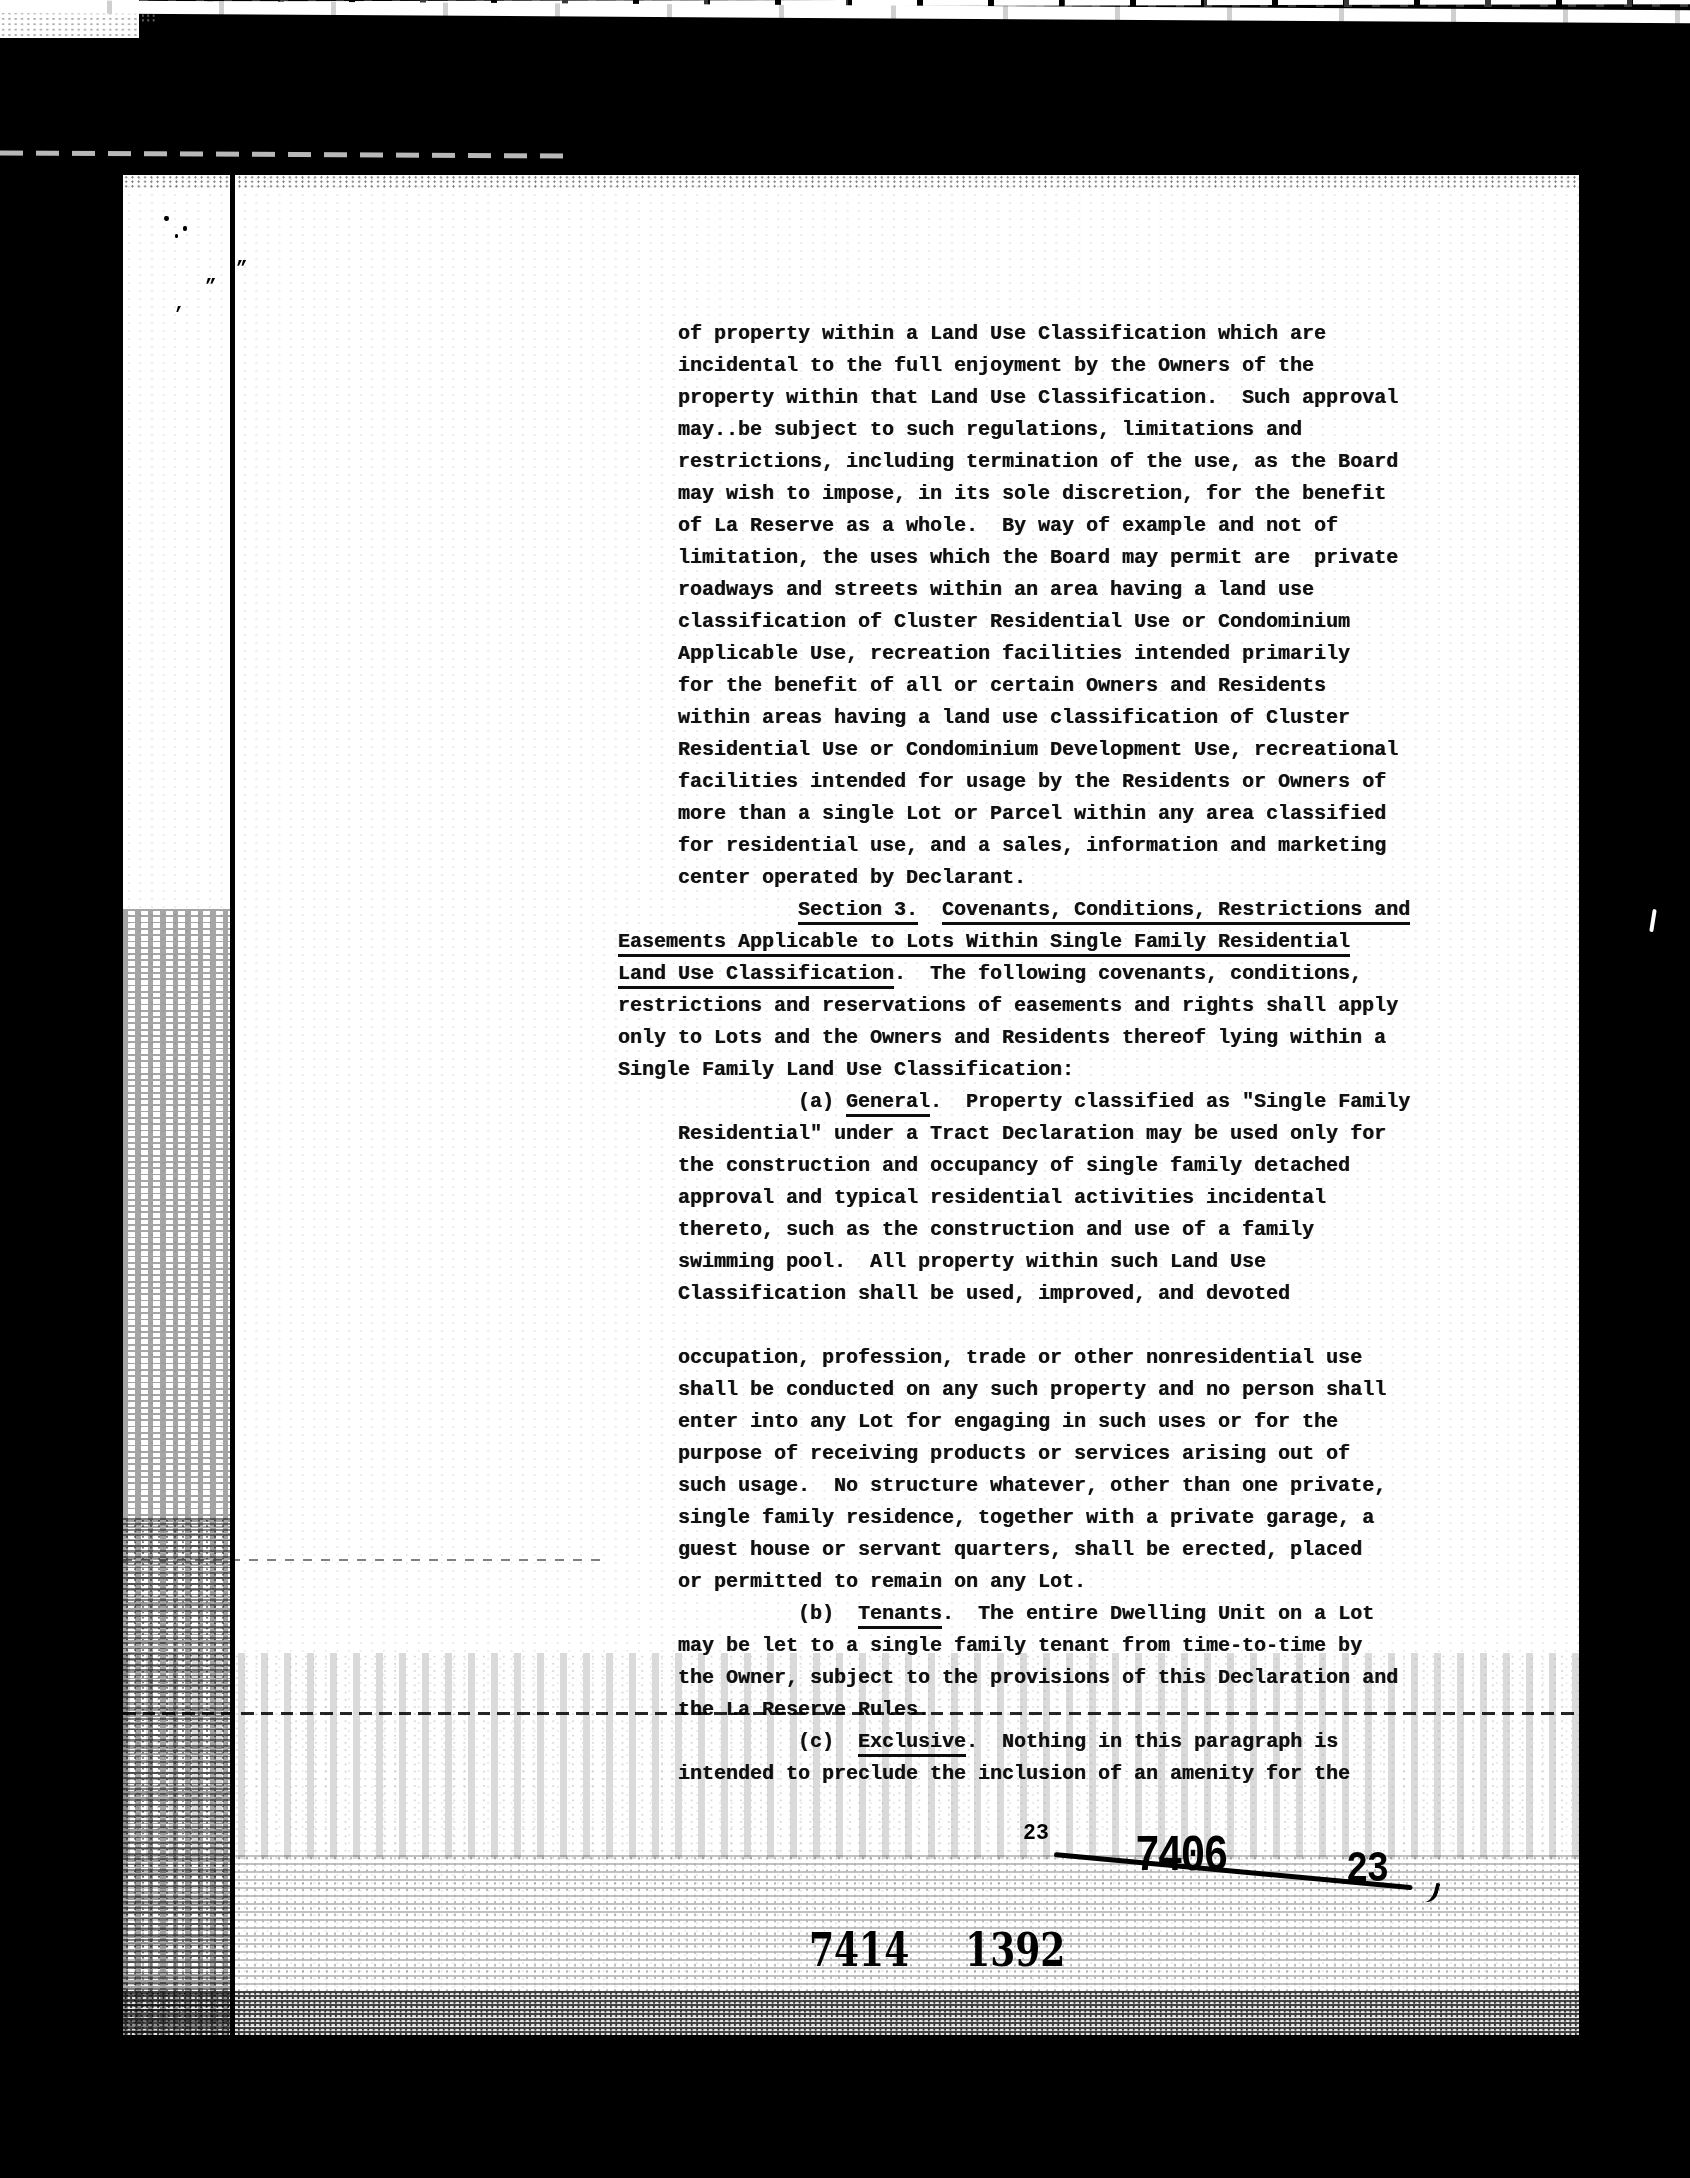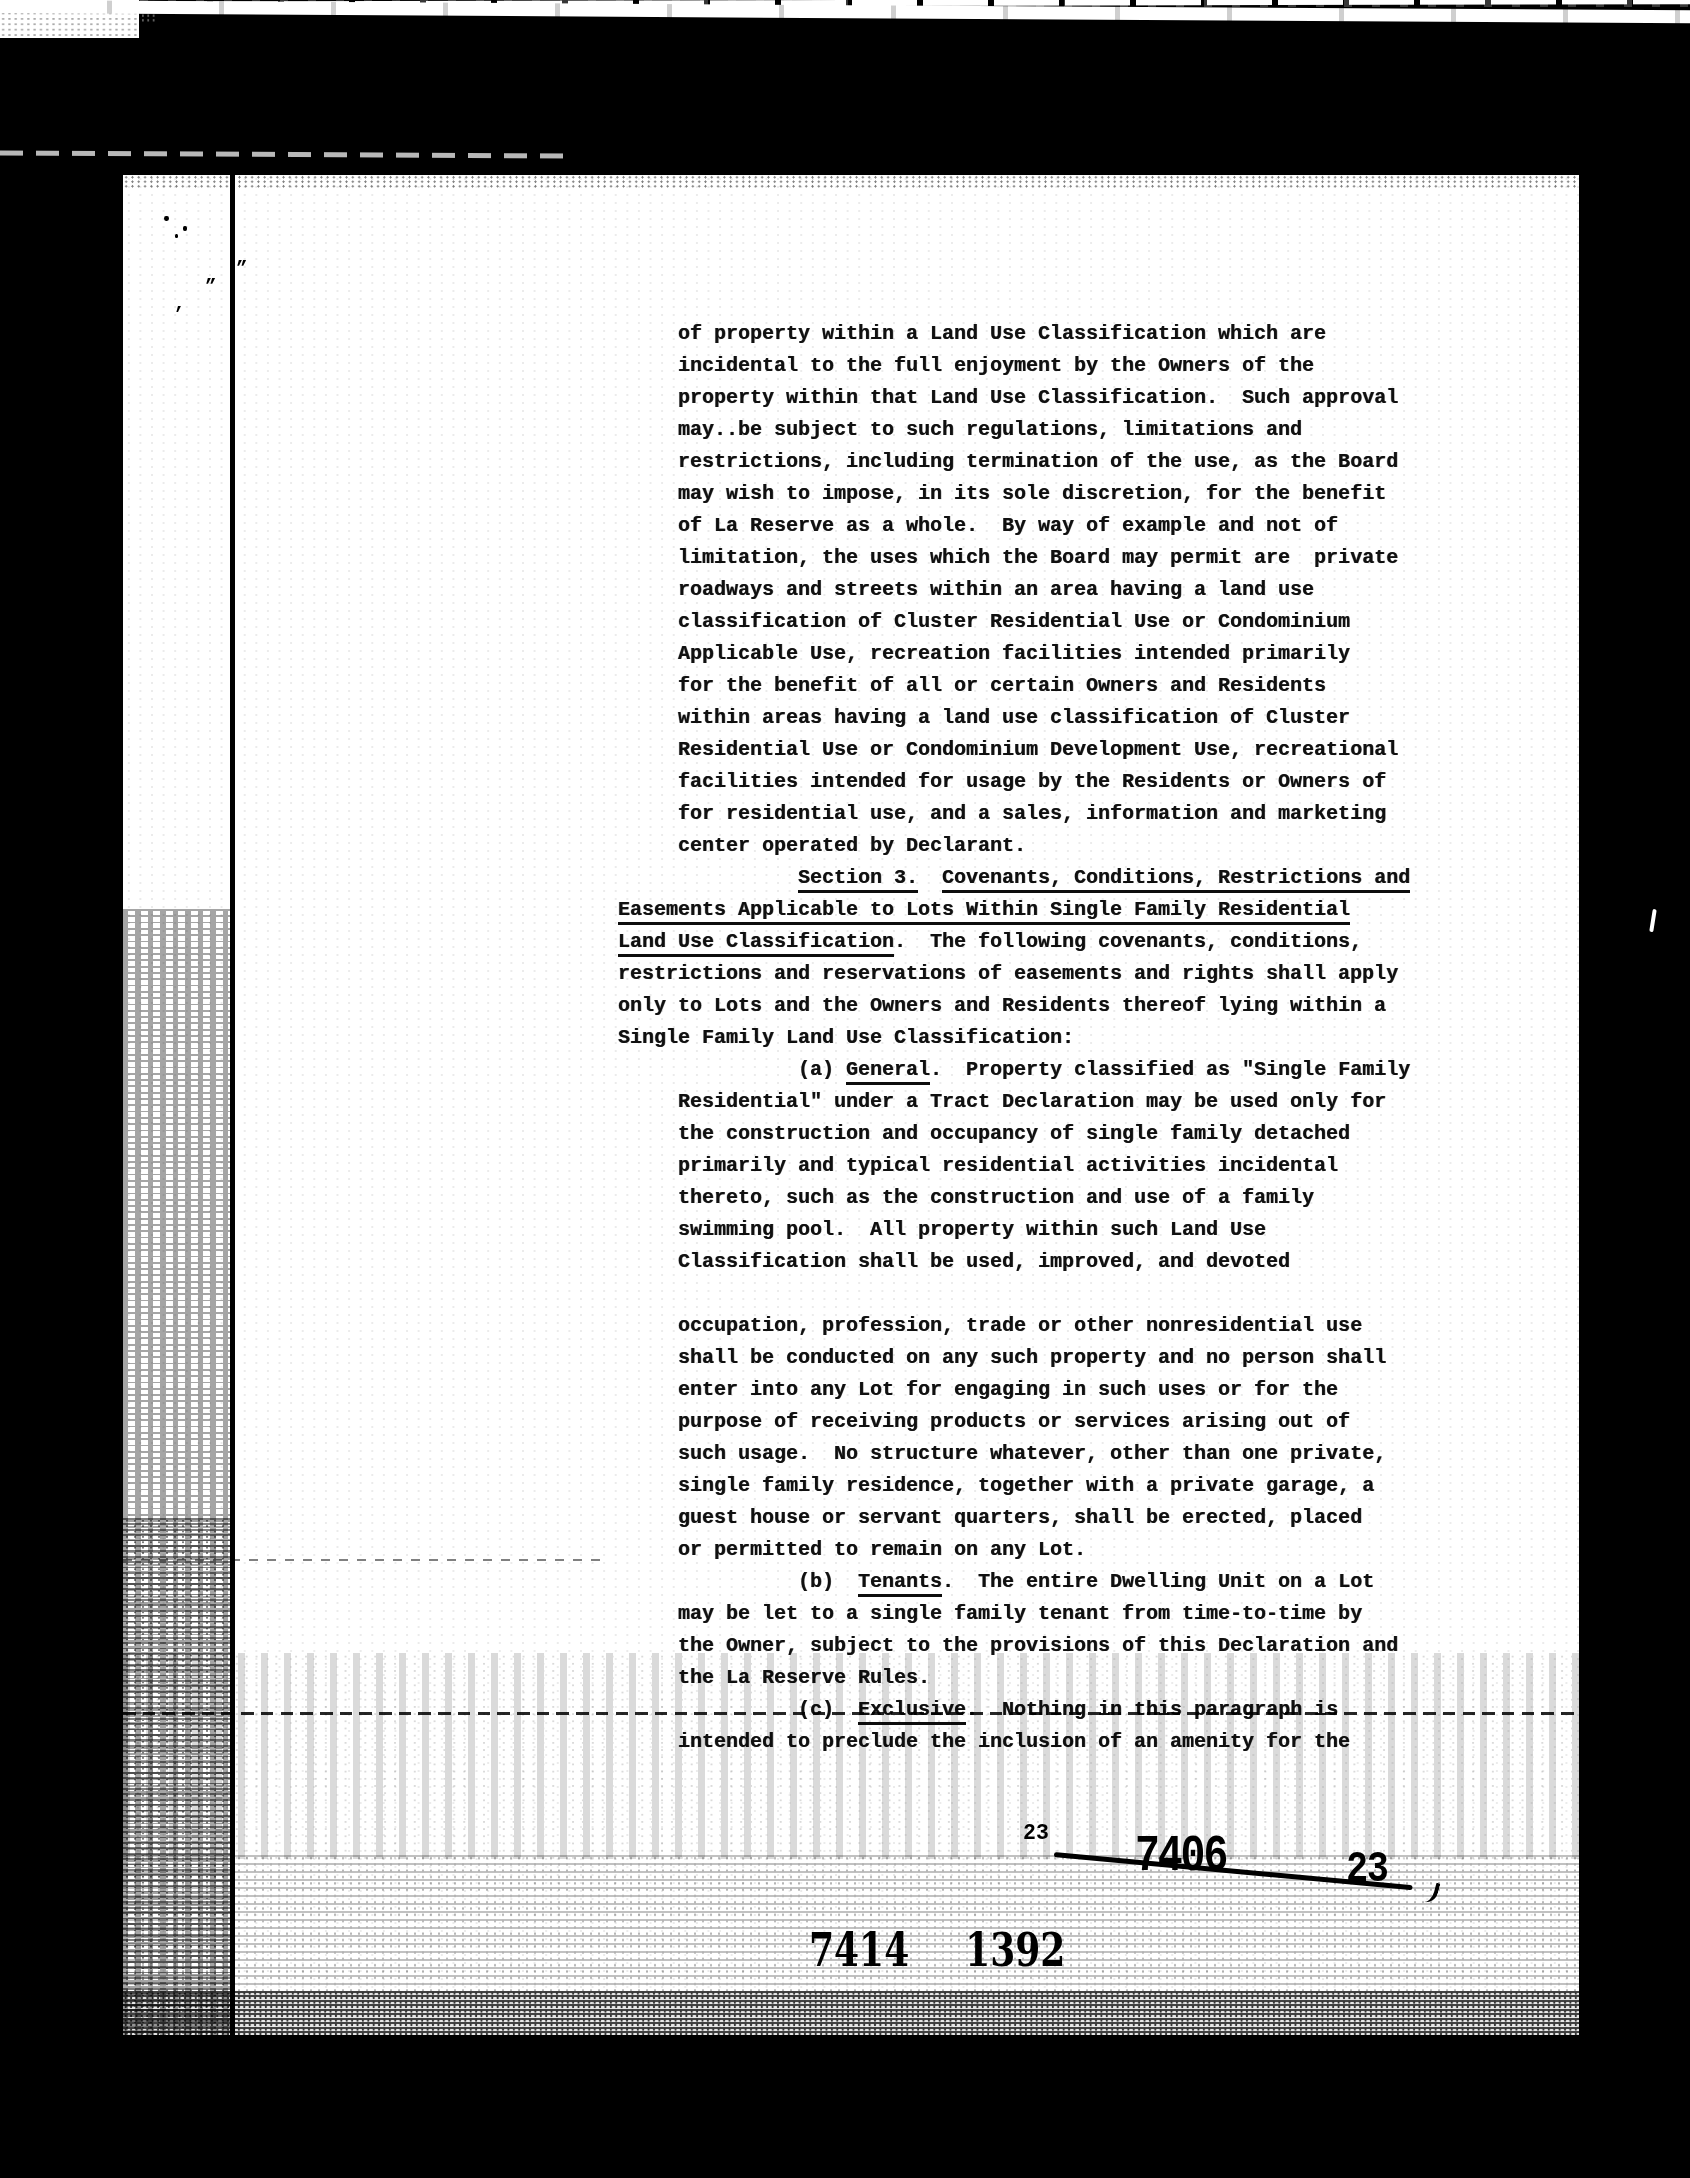--- a/index.html
+++ b/index.html
@@ -115,32 +115,33 @@
         <div class="line"><span>     </span><span>may wish to impose, in its sole discretion, for the benefit</span></div>
         <div class="line"><span>     </span><span>of La Reserve as a whole.  By way of example and not of</span></div>
         <div class="line"><span>     </span><span>limitation, the uses which the Board may permit are  private</span></div>
         <div class="line"><span>     </span><span>roadways and streets within an area having a land use</span></div>
         <div class="line"><span>     </span><span>classification of Cluster Residential Use or Condominium</span></div>
         <div class="line"><span>     </span><span>Applicable Use, recreation facilities intended primarily</span></div>
         <div class="line"><span>     </span><span>for the benefit of all or certain Owners and Residents</span></div>
         <div class="line"><span>     </span><span>within areas having a land use classification of Cluster</span></div>
         <div class="line"><span>     </span><span>Residential Use or Condominium Development Use, recreational</span></div>
         <div class="line"><span>     </span><span>facilities intended for usage by the Residents or Owners of</span></div>
+        <div class="line"><span>     </span><span>more than a single Lot or Parcel within any area classified</span></div>
         <div class="line"><span>     </span><span>for residential use, and a sales, information and marketing</span></div>
         <div class="line"><span>     </span><span>center operated by Declarant.</span></div>
         <div class="line"><span>               </span><span class="u">Section 3.</span><span>  </span><span class="u">Covenants, Conditions, Restrictions and</span></div>
         <div class="line"><span></span><span class="u">Easements Applicable to Lots Within Single Family Residential</span></div>
         <div class="line"><span></span><span class="u">Land Use Classification</span><span>.  The following covenants, conditions,</span></div>
         <div class="line"><span></span><span>restrictions and reservations of easements and rights shall apply</span></div>
         <div class="line"><span></span><span>only to Lots and the Owners and Residents thereof lying within a</span></div>
         <div class="line"><span></span><span>Single Family Land Use Classification:</span></div>
         <div class="line"><span>               </span><span>(a) </span><span class="u">General</span><span>.  Property classified as "Single Family</span></div>
         <div class="line"><span>     </span><span>Residential" under a Tract Declaration may be used only for</span></div>
         <div class="line"><span>     </span><span>the construction and occupancy of single family detached</span></div>
-        <div class="line"><span>     </span><span>primarily and typical residential activities incidental</span></div>
+        <div class="line"><span>     </span><span>approval and typical residential activities incidental</span></div>
         <div class="line"><span>     </span><span>thereto, such as the construction and use of a family</span></div>
         <div class="line"><span>     </span><span>swimming pool.  All property within such Land Use</span></div>
         <div class="line"><span>     </span><span>Classification shall be used, improved, and devoted</span></div>
         <div class="line"><span>     </span></div>
         <div class="line"><span>     </span><span>occupation, profession, trade or other nonresidential use</span></div>
         <div class="line"><span>     </span><span>shall be conducted on any such property and no person shall</span></div>
         <div class="line"><span>     </span><span>enter into any Lot for engaging in such uses or for the</span></div>
         <div class="line"><span>     </span><span>purpose of receiving products or services arising out of</span></div>
         <div class="line"><span>     </span><span>such usage.  No structure whatever, other than one private,</span></div>
         <div class="line"><span>     </span><span>single family residence, together with a private garage, a</span></div>

